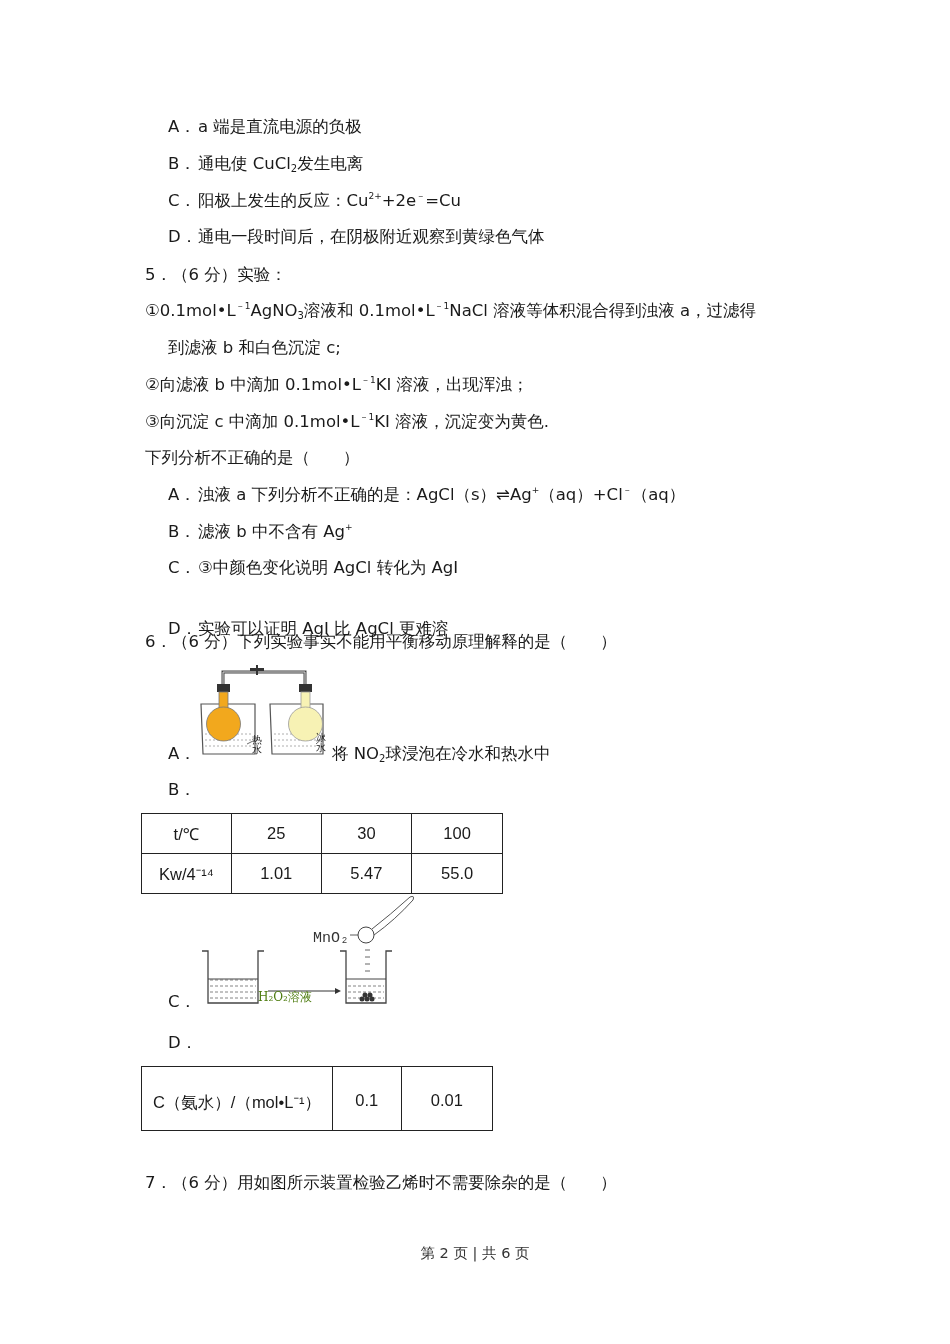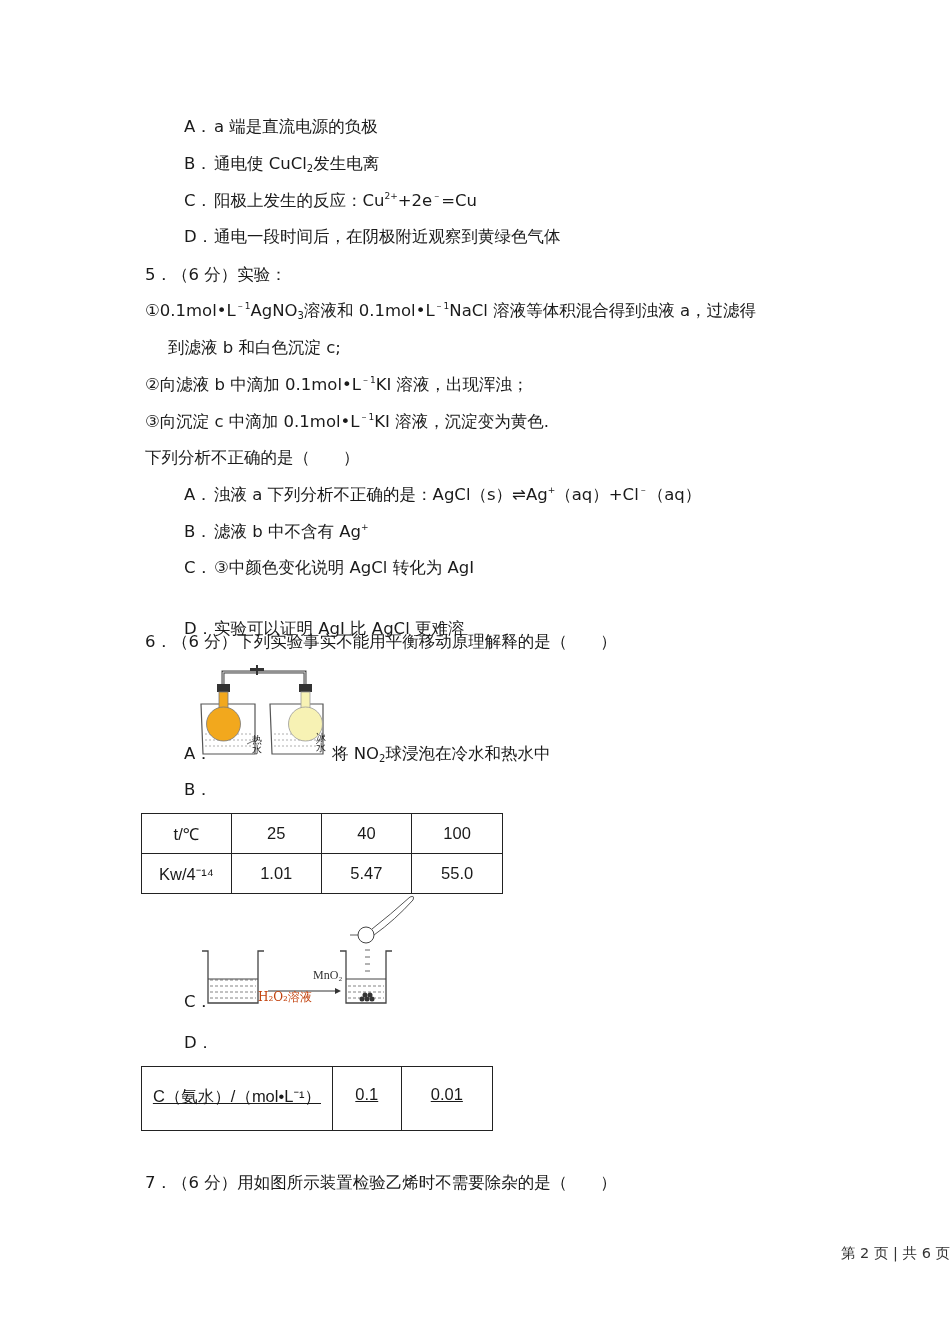--- a/index.html
+++ b/index.html
@@ -1,28 +1,28 @@
 <!DOCTYPE html>
 <html><head>
 <meta charset="utf-8">
 <style>
   * { box-sizing: border-box; margin: 0; padding: 0; }
   html, body { width: 950px; height: 1344px; background: #ffffff; }
   body { position: relative; font-family: "DejaVu Sans", "Liberation Sans", sans-serif; color: #1a1a1a; font-size: 16.5px; overflow: hidden; }
   .line { position: absolute; white-space: nowrap; line-height: 22px; }
-  .opt { left: 168px; margin-left: 16px; }
+  .opt { left: 168px; }
   .q { left: 145px; }
   sup { font-size: 9px; vertical-align: 7px; line-height: 0; }
   sub { font-size: 10px; vertical-align: -3px; line-height: 0; }
   .lbl { display: inline-block; width: 30px; }
   table { position: absolute; border-collapse: collapse; font-family: "Liberation Sans", sans-serif; font-size: 16.5px; }
   td { border: 1.5px solid #222; text-align: center; vertical-align: top; }
   #tblB td { height: 40px; vertical-align: middle; }
-  #tblD td { padding-top: 18px; text-decoration: underline; }
-  .footer { position: absolute; top: 1244px; left: 0; width: 950px; text-align: right; font-size: 14.5px; color: #333; }
+  #tblD td { padding-top: 24px; }
+  .footer { position: absolute; top: 1244px; left: 0; width: 950px; text-align: center; font-size: 14.5px; color: #333; }
   svg { position: absolute; }
 </style>
 </head>
 <body>
 
 <div class="line opt" style="top:116px">
   <span class="lbl">A．</span><span>a 端是直流电源的负极</span>
 </div>
 <div class="line opt" style="top:153px">
   <span class="lbl">B．</span><span>通电使 CuCl</span><sub>2</sub><span>发生电离</span>
@@ -97,21 +97,21 @@
 <div class="line" style="top:743px; left:332px">
   <span>将 NO</span><sub>2</sub><span>球浸泡在冷水和热水中</span>
 </div>
 
 <div class="line opt" style="top:779px">B．</div>
 <table id="tblB" style="left:141px; top:813px; width:362px">
   <tbody>
       <tr>
     <td style="width:90px">t/℃</td>
     <td style="width:90px">25</td>
-    <td style="width:91px">40</td>
+    <td style="width:91px">30</td>
     <td style="width:91px">100</td>
   </tr>
   <tr>
     <td>Kw/4⁻¹⁴</td>
     <td>1.01</td>
     <td>5.47</td>
     <td>55.0</td>
   </tr>
 </tbody>
   </table>
@@ -144,22 +144,22 @@
   <path d="M172 34 Q190 20 210 2 Q215 0 213 5 Q195 25 174 40" fill="none" stroke="#555" stroke-width="1"></path>
   <g fill="#333">
       <circle cx="162" cy="104" r="2.5"></circle>
       <circle cx="167" cy="104" r="2.5"></circle>
       <circle cx="172" cy="104" r="2.5"></circle>
       <circle cx="165" cy="100" r="2.5"></circle>
       <circle cx="170" cy="100" r="2.5"></circle>
     </g>
   <line x1="150" y1="40" x2="158" y2="40" stroke="#333" stroke-width="0.8"></line>
 </svg>
-<div class="line" style="top:964px; left:313px; font-family:Liberation Serif, serif; font-size:12px; color:#333">MnO₂</div>
-<div class="line" style="top:986px; left:258px; font-family:'DejaVu Serif', serif; font-size:12px; color:#c2410c">H₂O₂溶液</div>
+<div class="line" style="top:928px; left:313px; font-family:Liberation Mono, monospace; font-size:15px; color:#333">MnO₂</div>
+<div class="line" style="top:986px; left:258px; font-family:'DejaVu Serif', serif; font-size:12px; color:#4d7c0f">H₂O₂溶液</div>
 <div class="line opt" style="top:991px">C．</div>
 
 <div class="line opt" style="top:1032px">D．</div>
 <table id="tblD" style="left:141px; top:1066px; width:352px">
   <tbody>
       <tr>
     <td style="width:186px; height:64px; line-height:22px">C（氨水）/（mol•L⁻¹）</td>
     <td style="width:67px">0.1</td>
     <td style="width:89px">0.01</td>
   </tr>

